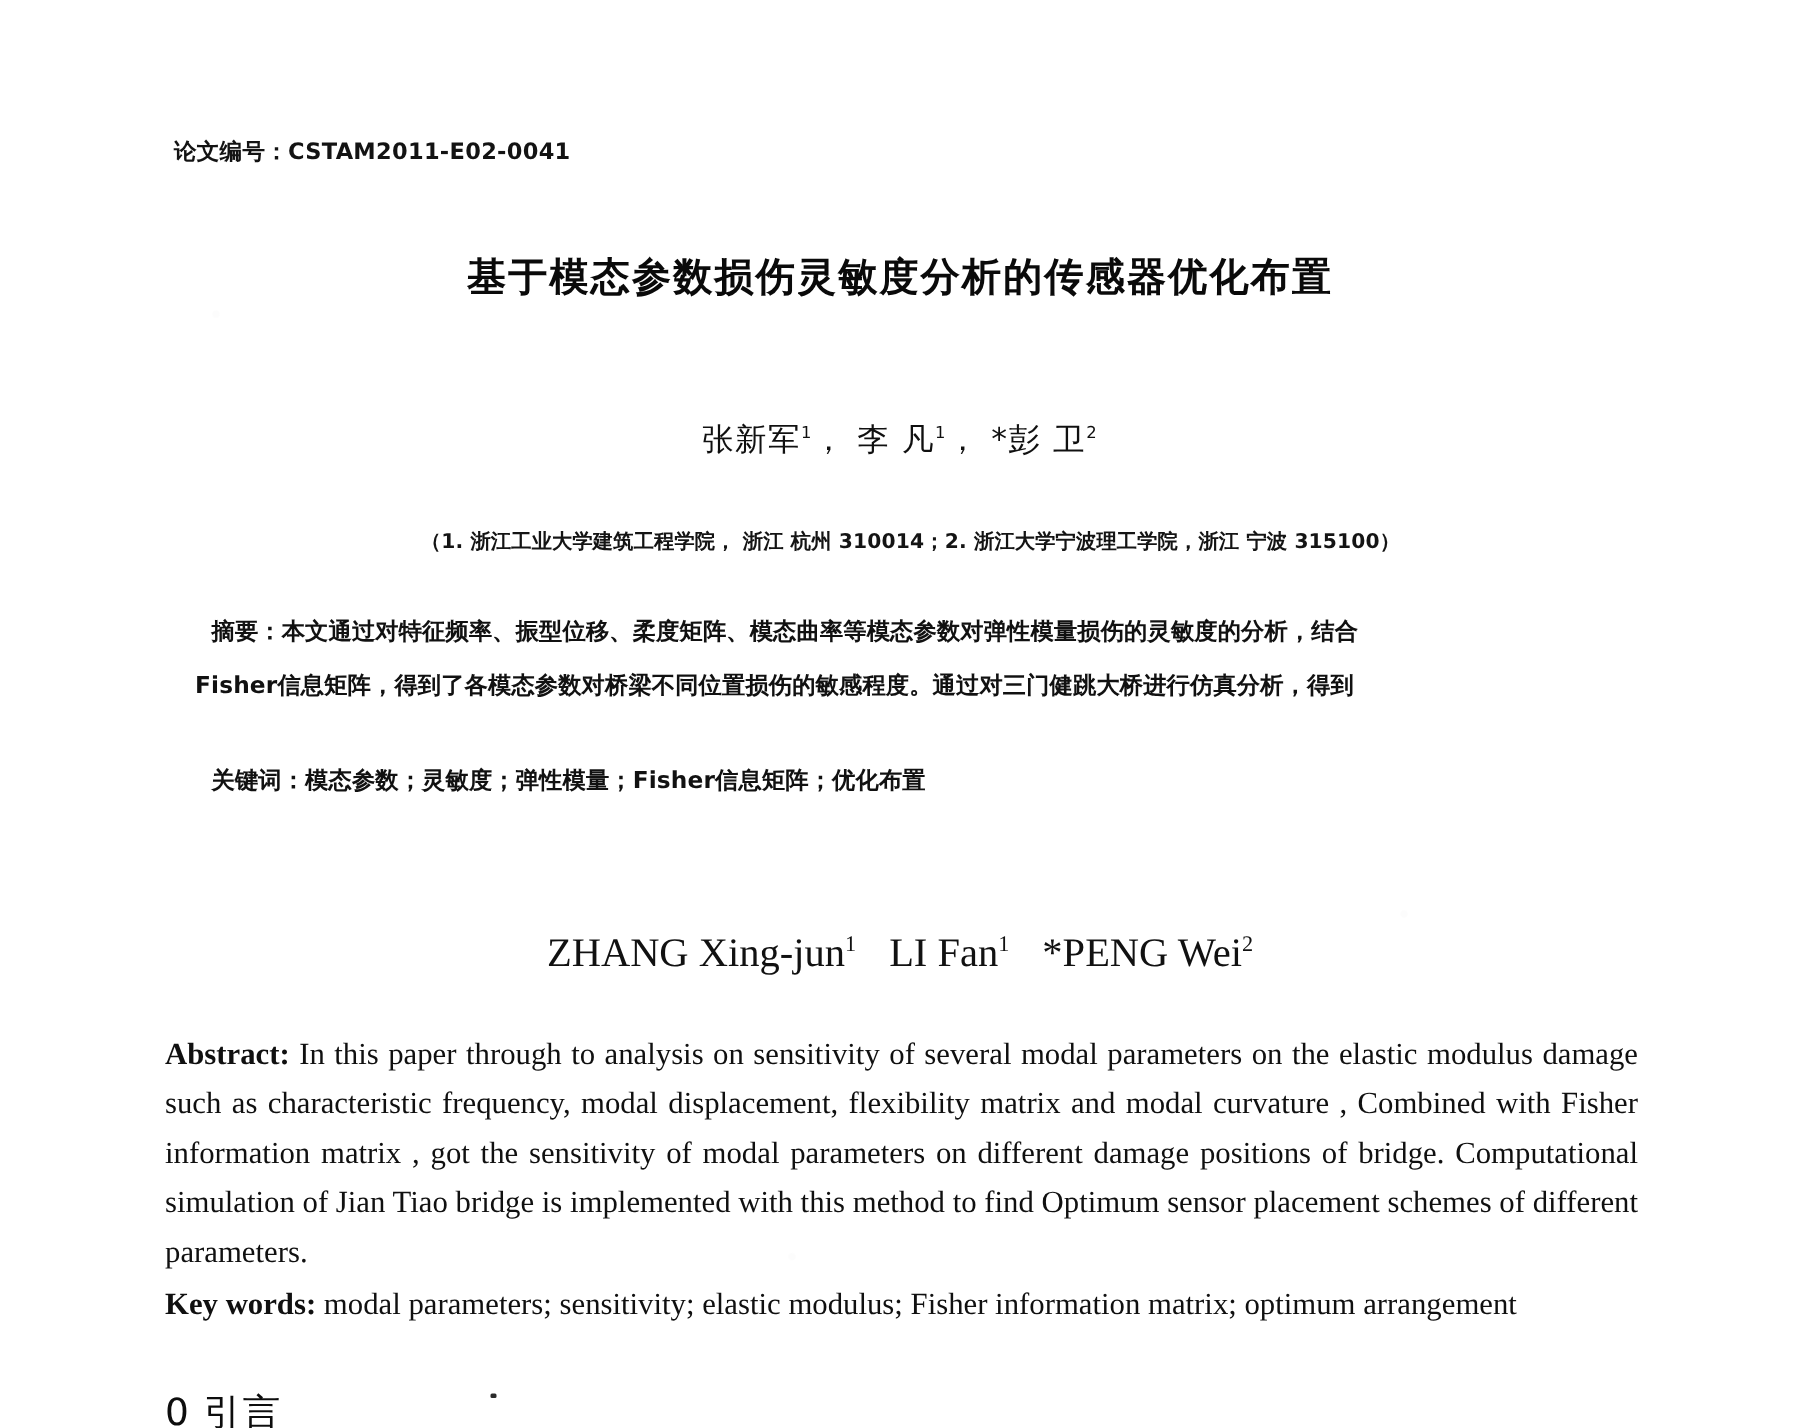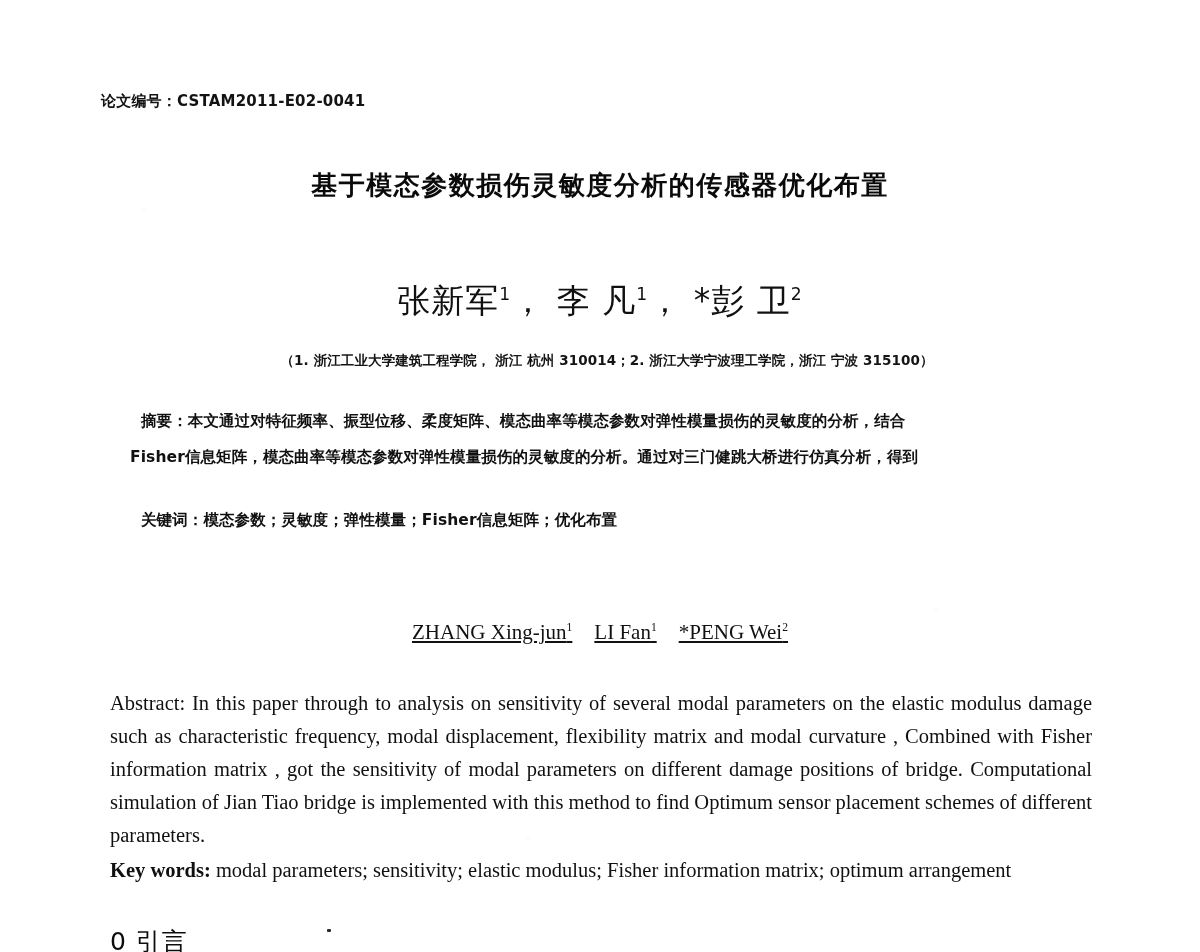--- a/index.html
+++ b/index.html
@@ -23,21 +23,21 @@
     
     background-image:
       radial-gradient(circle at 12% 22%, rgba(0,0,0,0.012) 0 2px, transparent 3px),
       radial-gradient(circle at 78% 64%, rgba(0,0,0,0.012) 0 2px, transparent 3px),
       radial-gradient(circle at 44% 88%, rgba(0,0,0,0.010) 0 2px, transparent 3px);
   }
 
   
   .paper-number {
     position: absolute;
-    left: 101px;
+    left: 116px;
     top: 92px;
     font-family: "DejaVu Sans", "Liberation Sans", sans-serif;
     font-size: 15px;
     font-weight: 700;
     letter-spacing: 0.2px;
     white-space: nowrap;
     color: #131313;
   }
 
   
@@ -56,21 +56,21 @@
   }
 
   
   .cn-authors {
     position: absolute;
     left: 0;
     right: 0;
     top: 279px;
     text-align: center;
     font-family: "DejaVu Sans", "Liberation Sans", sans-serif;
-    font-size: 33px;
+    font-size: 21px;
     font-weight: 500;
     letter-spacing: 1px;
     color: #101010;
   }
   .cn-authors sup { font-size: 0.52em; vertical-align: super; font-weight: 400; }
 
   
   .cn-affil {
     position: absolute;
     left: 14px;
@@ -130,25 +130,24 @@
   }
 
   
   .en-authors {
     position: absolute;
     left: 0;
     right: 0;
     top: 620px;
     text-align: center;
     font-family: "Liberation Serif", "DejaVu Serif", serif;
-    font-size: 21px;
+    font-size: 27px;
     font-weight: 400;
     color: #111111;
     white-space: nowrap;
-    text-decoration: underline;
   }
   .en-authors sup { font-size: 0.55em; vertical-align: super; }
   .en-authors .gap { display: inline-block; width: 22px; }
 
   
   .en-affil {
     position: absolute;
     left: 0;
     right: 0;
     top: 654px;
@@ -167,21 +166,21 @@
     left: 110px;
     top: 687px;
     width: 982px;
     font-family: "Liberation Serif", "DejaVu Serif", serif;
     font-size: 20.5px;
     line-height: 33px;
     color: #101010;
     text-align: justify;
     text-justify: inter-word;
   }
-  .en-abstract .lead { font-weight: 400; }
+  .en-abstract .lead { font-weight: 700; }
   .en-keywords {
     position: absolute;
     left: 110px;
     top: 855px;
     width: 982px;
     font-family: Liberation Serif, serif;
     font-size: 20.5px;
     line-height: 30px;
     color: #101010;
     white-space: nowrap;
@@ -222,21 +221,21 @@
   <div class="cn-authors">
     <span>张新军</span><sup>1</sup><span>，</span>
     <span>李 凡</span><sup>1</sup><span>，</span>
     <span>*彭 卫</span><sup>2</sup>
   </div>
 
   <div class="cn-affil">（1. 浙江工业大学建筑工程学院，  浙江 杭州 310014；2. 浙江大学宁波理工学院，浙江 宁波 315100）</div>
 
   <div class="cn-abstract">
     <div class="line l1">摘要：本文通过对特征频率、振型位移、柔度矩阵、模态曲率等模态参数对弹性模量损伤的灵敏度的分析，结合</div>
-    <div class="line l2">Fisher信息矩阵，模态曲率等模态参数对弹性模量损伤的灵敏度的分析。通过对三门健跳大桥进行仿真分析，得到</div>
+    <div class="line l2">Fisher信息矩阵，得到了各模态参数对桥梁不同位置损伤的敏感程度。通过对三门健跳大桥进行仿真分析，得到</div>
   </div>
 
   <div class="cn-keywords">关键词：模态参数；灵敏度；弹性模量；Fisher信息矩阵；优化布置</div>
 
 
   <div class="en-authors">
     <span>ZHANG Xing-jun</span><sup>1</sup><span class="gap"></span><span>LI Fan</span><sup>1</sup><span class="gap"></span><span>*PENG Wei</span><sup>2</sup>
   </div>
 
 

